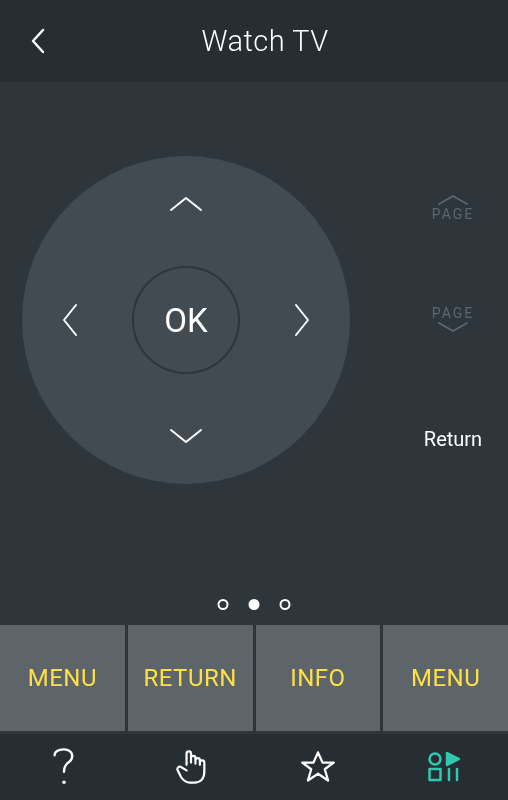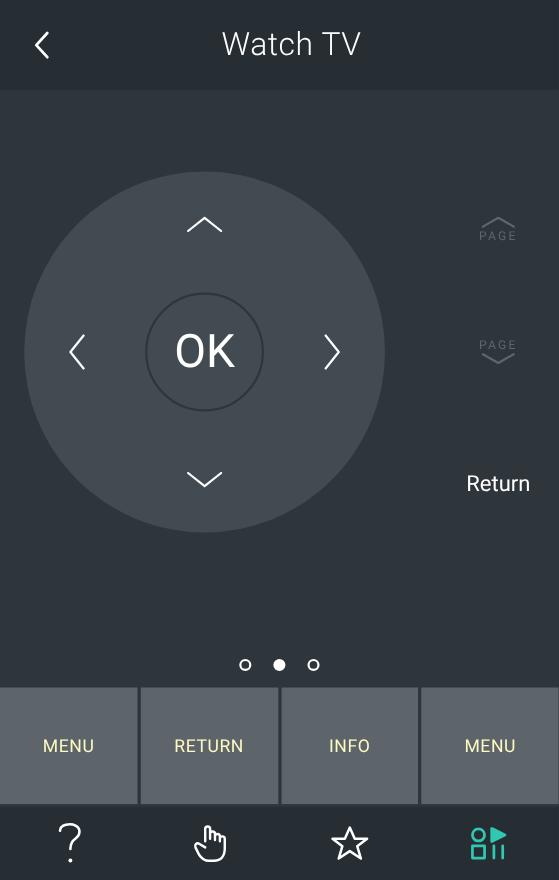--- a/index.html
+++ b/index.html
@@ -66,21 +66,21 @@
       left: 110px;
       top: 110px;
       width: 108px;
       height: 108px;
       border-radius: 50%;
       background: #414b51;
       border: 2px solid #2e363c;
       display: flex;
       align-items: center;
       justify-content: center;
-      font-size: 42px;
+      font-size: 33px;
       font-weight: 400;
       color: #fff;
       cursor: pointer;
     }
     .arrow {
       position: absolute;
       width: 50px;
       height: 50px;
       display: flex;
       align-items: center;
@@ -100,21 +100,21 @@
       display: flex;
       flex-direction: column;
       align-items: center;
       justify-content: center;
       cursor: pointer;
     }
     .side-page-up { top: 95px; }
     .side-page-down { top: 208px; }
     .side-return { top: 342px; height: 30px; }
     .side-label {
-      font-size: 11px;
+      font-size: 14px;
       letter-spacing: 2px;
       color: #5c666c;
       line-height: 1;
     }
     .side-return-label {
       font-size: 20px;
       color: #fff;
     }
     
     .pager {
@@ -142,22 +142,22 @@
       height: 112px;
       background: #2e363c;
       padding: 3px 0;
     }
     .bottom-btn {
       flex: 1;
       background: #5d656a;
       display: flex;
       align-items: center;
       justify-content: center;
-      font-size: 16px;
-      color: #fef9c3;
+      font-size: 24px;
+      color: #fde047;
       letter-spacing: 0.5px;
       cursor: pointer;
     }
     
     .tab-bar {
       height: 66px;
       background: #262d33;
       display: flex;
     }
     .tab {

